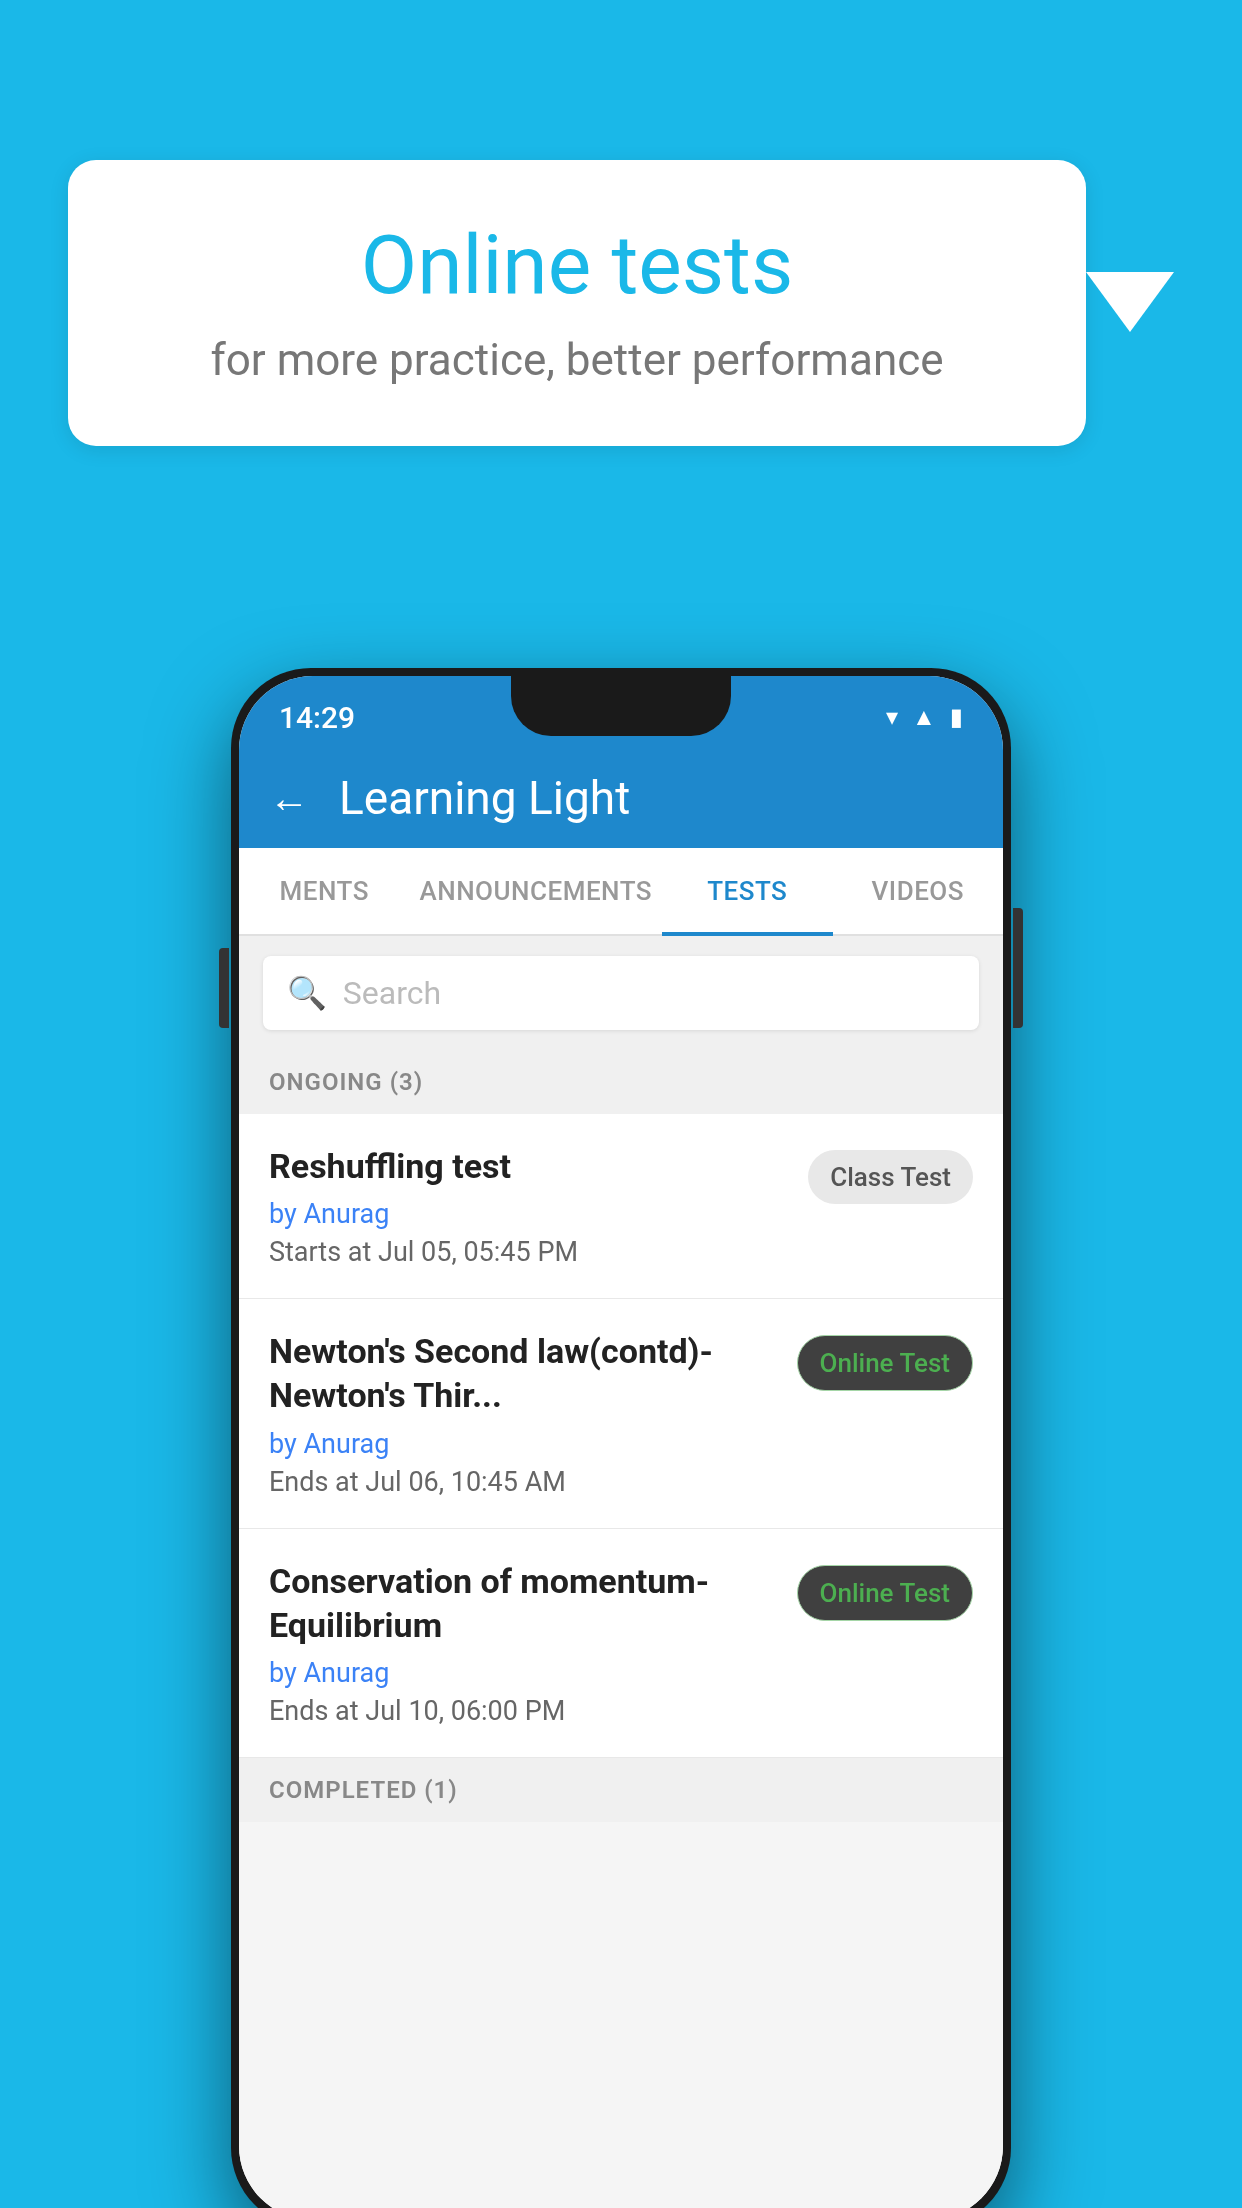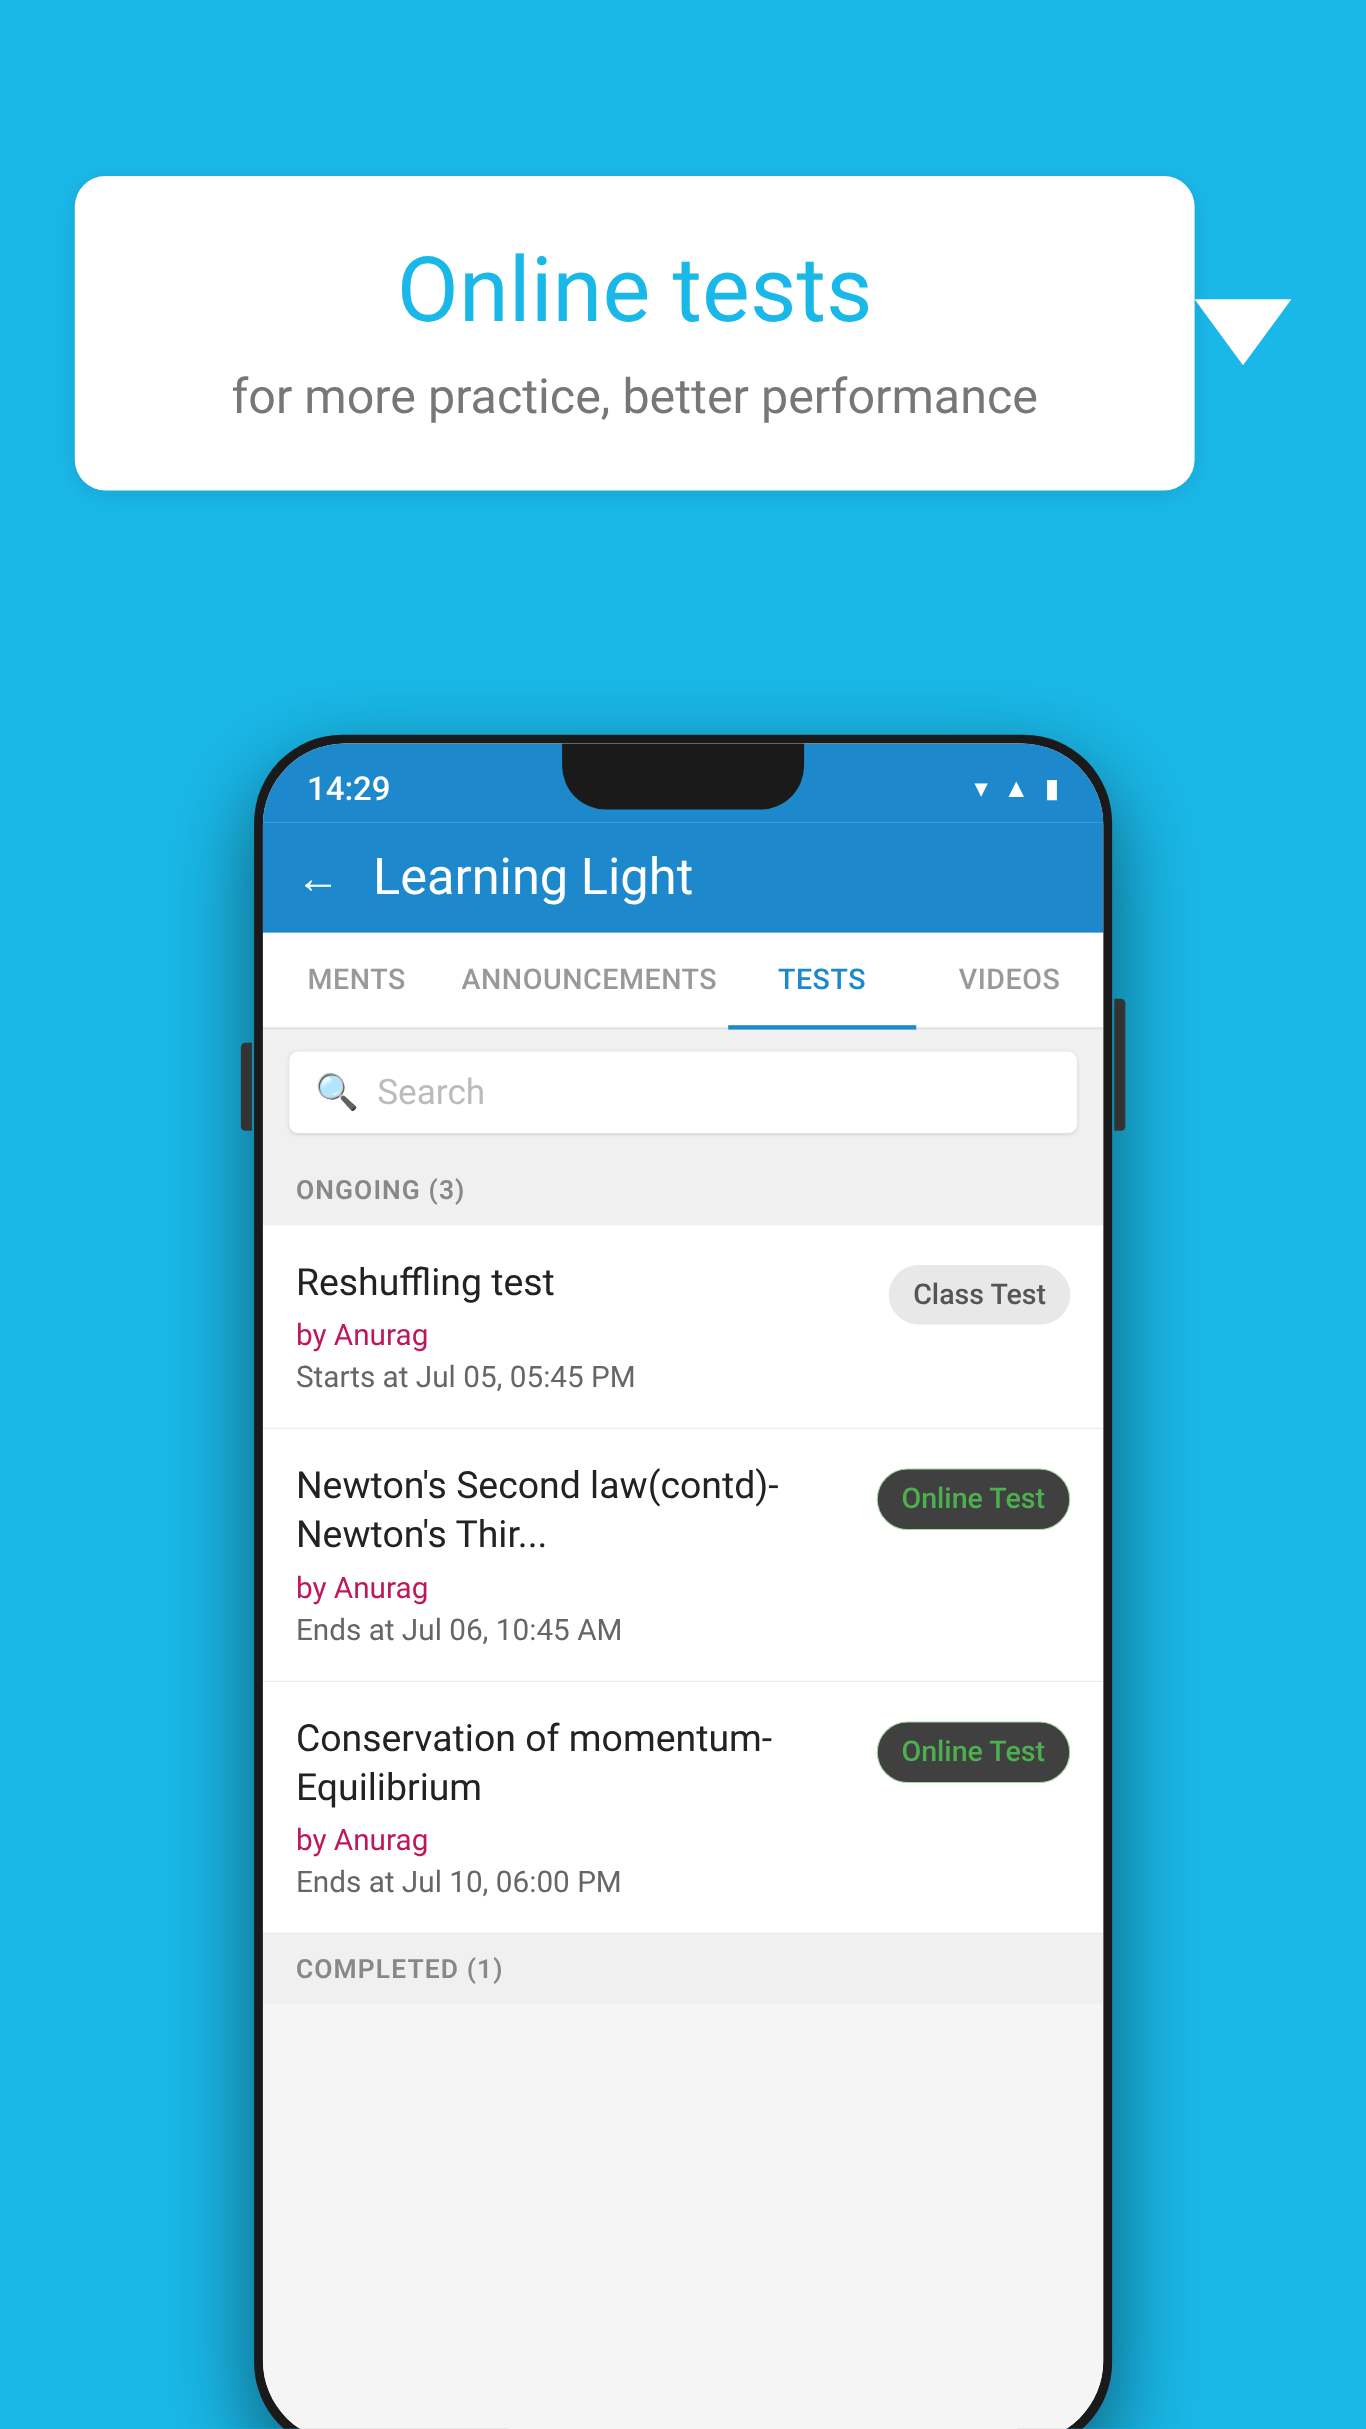--- a/index.html
+++ b/index.html
@@ -229,29 +229,29 @@
       justify-content: space-between;
     }
 
     .test-info {
       flex: 1;
       padding-right: 20px;
     }
 
     .test-title {
       font-size: 34px;
-      font-weight: 400;
+      font-weight: 700;
       color: #222;
       margin-bottom: 10px;
       line-height: 1.3;
     }
 
     .test-author {
       font-size: 27px;
-      color: #be185d;
+      color: #3b82f6;
       margin-bottom: 6px;
     }
 
     .test-time {
       font-size: 27px;
       color: #666;
     }
 
     .test-badge {
       padding: 12px 22px;

